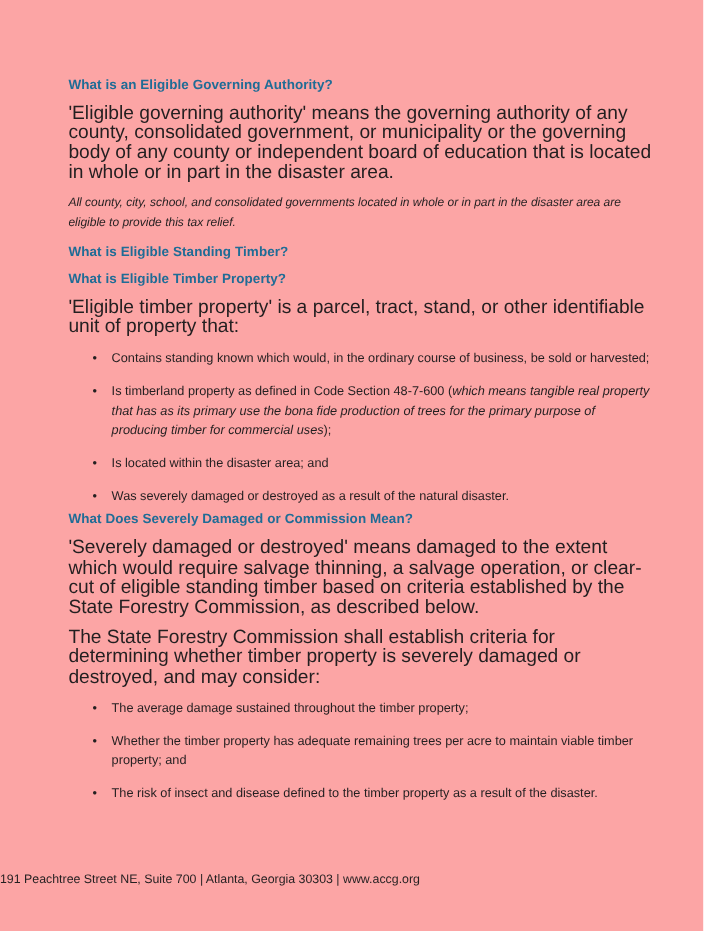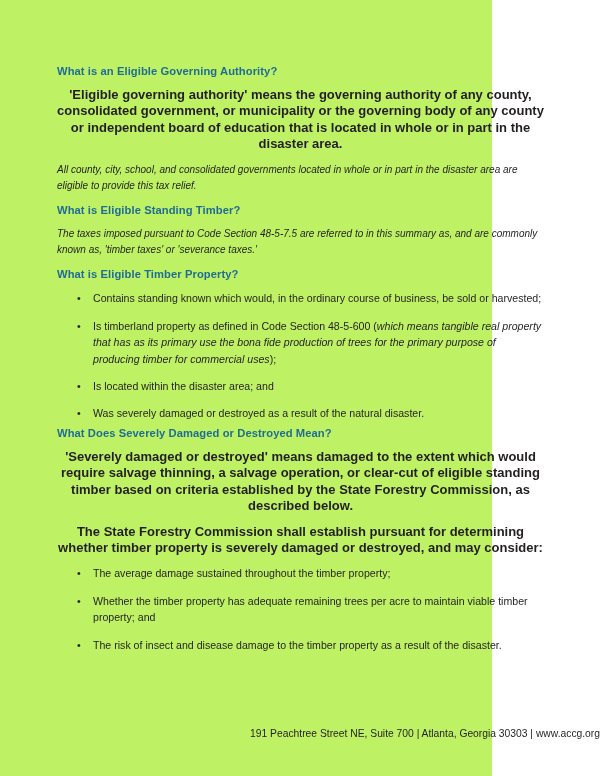--- a/index.html
+++ b/index.html
@@ -12,48 +12,47 @@
     height: 776px;
     font-family: "Liberation Sans", sans-serif;
     color: #231f20;
     position: relative;
     overflow: hidden;
   }
   .page {
     position: absolute;
     left: 0;
     top: 0;
-    width: 492px;
+    width: 586px;
     height: 776px;
-    background: #bef264;
+    background: #fca5a5;
   }
   .content {
     position: absolute;
     left: 57px;
     top: 64px;
     width: 487px;
   }
   h2.section-heading {
     font-size: 11.2px;
     line-height: 15px;
     font-weight: bold;
     color: #1f6c96;
     margin: 0 0 8px 0;
     letter-spacing: 0.08px;
   }
   .spacer-heading {
     margin-top: 11px;
   }
   p.body-text {
-    font-size: 13px;
+    font-size: 16px;
     line-height: 16.4px;
     margin: 0 0 9px 0;
     color: #231f20;
-    text-align: center;
-    font-weight: bold;
+    text-align: left;
   }
   p.italic-text {
     font-style: italic;
     font-size: 10px;
     line-height: 16.2px;
     margin: 0 0 9px 0;
     color: #231f20;
   }
   ul.bullet-list {
     list-style: none;
@@ -78,54 +77,54 @@
     font-size: 10.6px;
     line-height: 16.4px;
     color: #231f20;
   }
   .it { font-style: italic; }
   .footer {
     position: absolute;
     left: 0;
     top: 726px;
     width: 600px;
-    text-align: right;
+    text-align: left;
     font-size: 10.3px;
     line-height: 15px;
     color: #231f20;
   }
 </style>
 </head>
 <body>
 
 <div class="page">
 
   <div class="content">
 
     <h2 class="section-heading">What is an Eligible Governing Authority?</h2>
     <p class="body-text">'Eligible governing authority' means the governing authority of any county, consolidated government, or municipality or the governing body of any county or independent board of education that is located in whole or in part in the disaster area.</p>
     <p class="italic-text">All county, city, school, and consolidated governments located in whole or in part in the disaster area are eligible to provide this tax relief.</p>
 
     <h2 class="section-heading spacer-heading">What is Eligible Standing Timber?</h2>
-    <p class="italic-text"> The taxes imposed pursuant to Code Section 48-5-7.5 are referred to in this summary as, and are commonly known as, 'timber taxes' or  'severance taxes.'</p>
 
     <h2 class="section-heading spacer-heading">What is Eligible Timber Property?</h2>
+    <p class="body-text">'Eligible timber property' is a parcel, tract, stand, or other identifiable unit of property that:</p>
     <ul class="bullet-list">
         <li><span class="bullet-marker">•</span><span><span>Contains standing known which would, in the ordinary course of business, be sold or harvested;</span></span></li>
-        <li><span class="bullet-marker">•</span><span><span>Is timberland property as defined in Code Section 48-5-600 (</span><span class="it">which means tangible real property that has as its primary use the bona fide production of trees for the primary purpose of producing timber for commercial uses</span><span>);</span></span></li>
+        <li><span class="bullet-marker">•</span><span><span>Is timberland property as defined in Code Section 48-7-600 (</span><span class="it">which means tangible real property that has as its primary use the bona fide production of trees for the primary purpose of producing timber for commercial uses</span><span>);</span></span></li>
         <li><span class="bullet-marker">•</span><span><span>Is located within the disaster area; and</span></span></li>
         <li><span class="bullet-marker">•</span><span><span>Was severely damaged or destroyed as a result of the natural disaster.</span></span></li>
       </ul>
 
-    <h2 class="section-heading spacer-heading">What Does Severely Damaged or Destroyed Mean?</h2>
+    <h2 class="section-heading spacer-heading">What Does Severely Damaged or Commission Mean?</h2>
     <p class="body-text">'Severely damaged or destroyed' means damaged to the extent which would require salvage thinning, a salvage operation, or clear-cut of eligible standing timber based on criteria established by the State Forestry Commission, as described below.</p>
-    <p class="body-text">The State Forestry Commission shall establish pursuant for determining whether timber property is severely damaged or destroyed, and may consider:</p>
+    <p class="body-text">The State Forestry Commission shall establish criteria for determining whether timber property is severely damaged or destroyed, and may consider:</p>
     <ul class="bullet-list">
         <li><span class="bullet-marker">•</span><span><span>The average damage sustained throughout the timber property;</span></span></li>
         <li><span class="bullet-marker">•</span><span><span>Whether the timber property has adequate remaining trees per acre to maintain viable timber property; and</span></span></li>
-        <li><span class="bullet-marker">•</span><span><span>The risk of insect and disease damage to the timber property as a result of the disaster.</span></span></li>
+        <li><span class="bullet-marker">•</span><span><span>The risk of insect and disease defined to the timber property as a result of the disaster.</span></span></li>
       </ul>
 
   </div>
 
   <div class="footer">191 Peachtree Street NE, Suite 700 | Atlanta, Georgia 30303 | www.accg.org</div>
 
 </div>
 
 </body></html>

